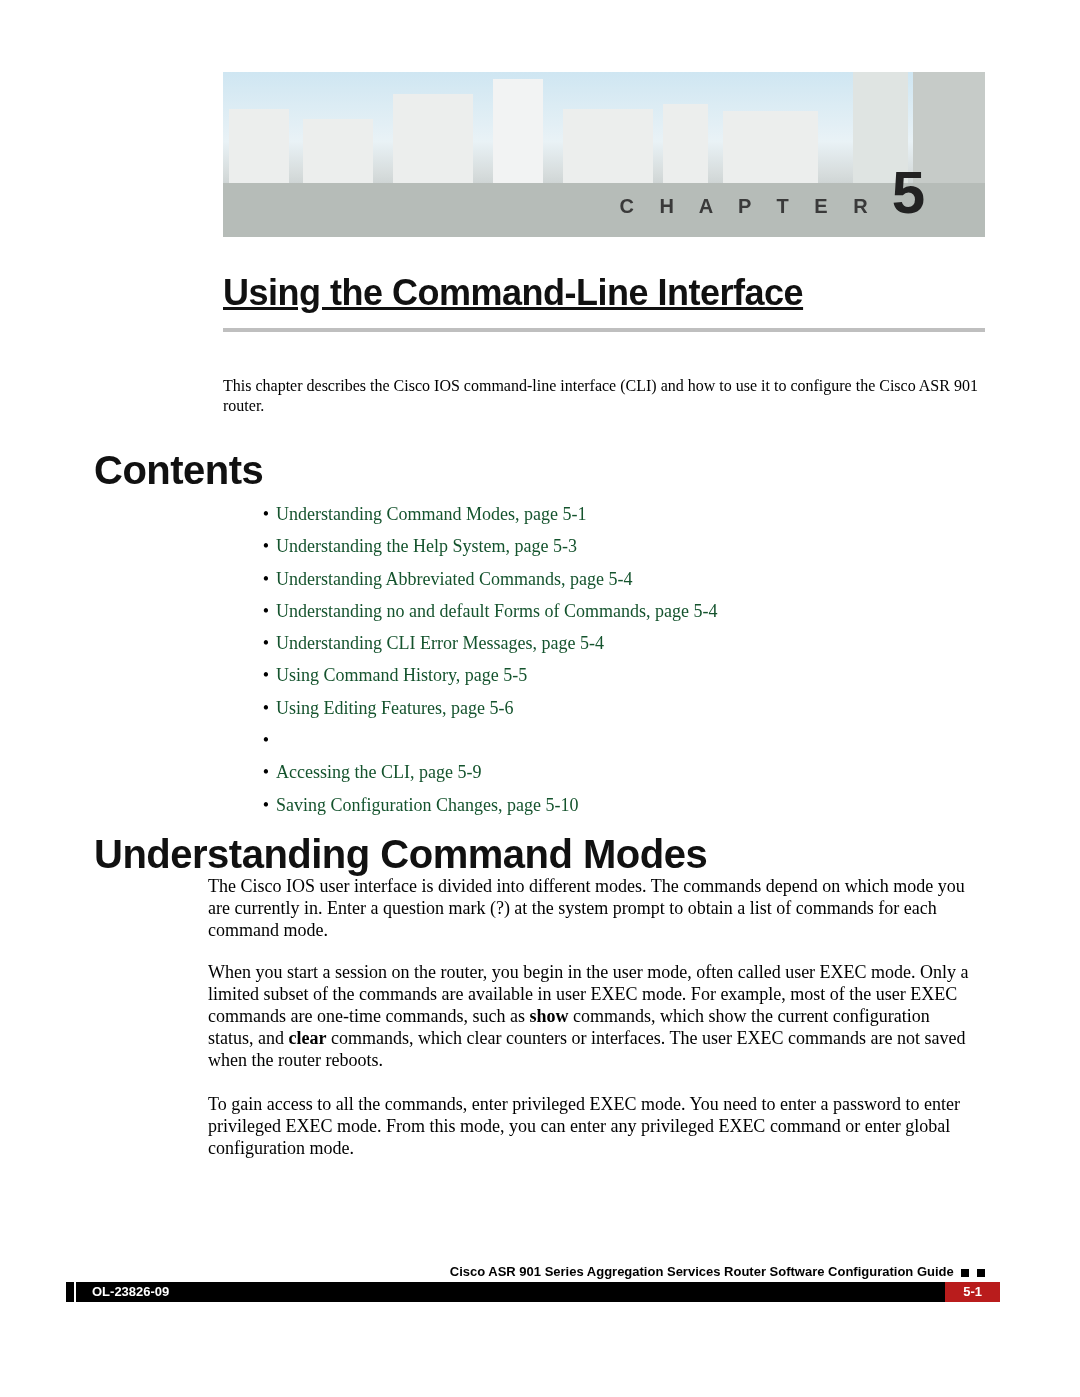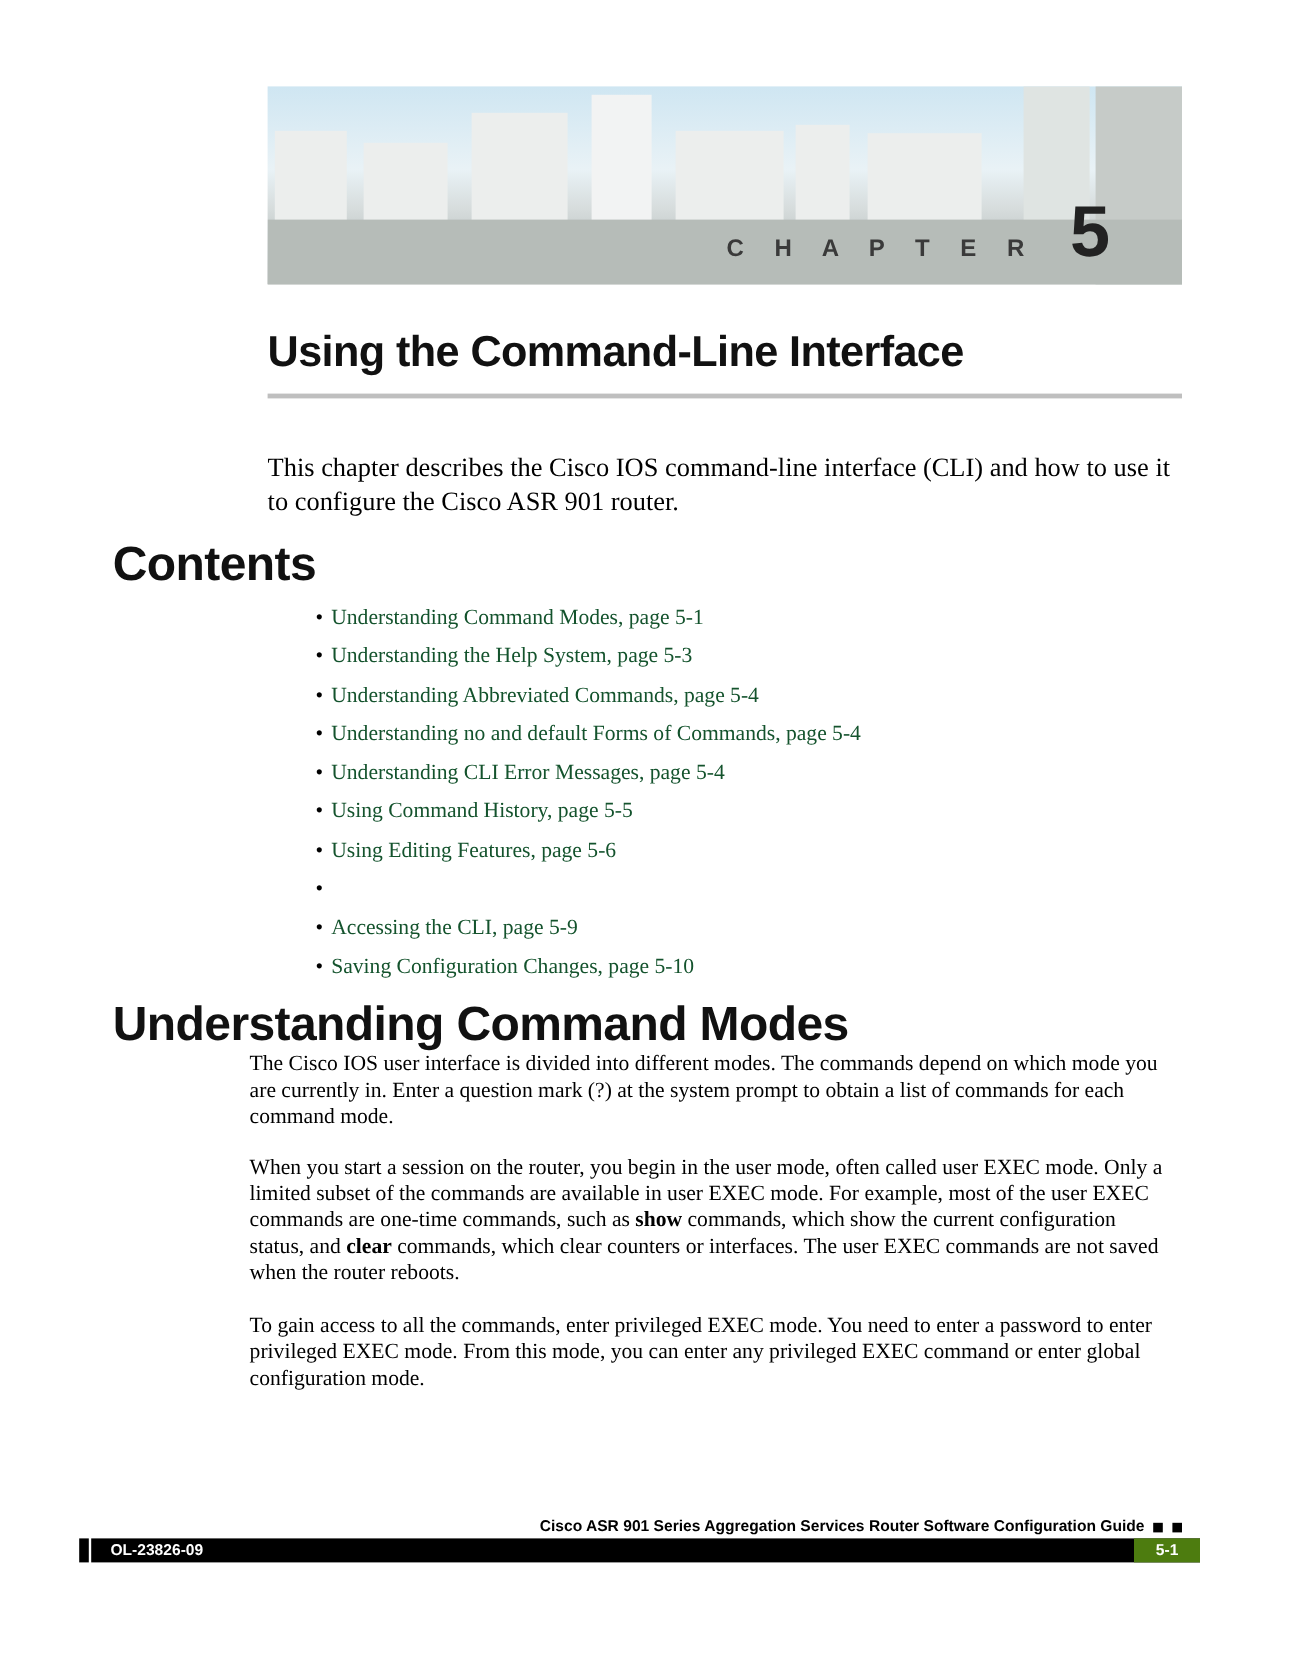--- a/index.html
+++ b/index.html
@@ -38,21 +38,21 @@
     position: absolute;
     right: 60px;
     bottom: 14px;
     font-family: Arial, Helvetica, sans-serif;
     font-weight: 700;
     letter-spacing: 10px;
     color: #3a3a3a;
     font-size: 20px;
     display: flex;
     align-items: baseline;
-    gap: 28px;
+    gap: 14px;
   }
   .chapter-num {
     font-size: 60px;
     letter-spacing: 0;
     line-height: 1;
     font-weight: 800;
     color: #222;
   }
   .title-area {
     position: absolute;
@@ -60,32 +60,33 @@
     top: 272px;
     width: 762px;
   }
   h1.doc-title {
     font-family: Arial, Helvetica, sans-serif;
     font-weight: 700;
     font-size: 36px;
     color: #111;
     letter-spacing: -0.5px;
     padding-bottom: 10px;
+    text-decoration: underline;
   }
   .title-rule {
     height: 4px;
     background: #bfbfbf;
     margin-top: 4px;
   }
   .intro {
     position: absolute;
     left: 223px;
     top: 376px;
     width: 762px;
-    font-size: 22px;
+    font-size: 16px;
     line-height: 1.25;
   }
   h2.section {
     font-family: Arial, Helvetica, sans-serif;
     font-weight: 700;
     font-size: 40px;
     color: #111;
     letter-spacing: -0.5px;
   }
   .contents-h {
@@ -148,21 +149,21 @@
     height: 20px;
     background: #000;
     color: #fff;
     font-family: Arial, Helvetica, sans-serif;
     font-weight: 700;
     font-size: 13px;
   }
   .footer-bar .doc-id { position:absolute; left:16px; top:2px; }
   .footer-bar .pagenum {
     position:absolute; right:0; top:0; height:20px;
-    background:#4d7c0f; color:#fff; padding: 2px 18px 0 18px;
+    background:#b91c1c; color:#fff; padding: 2px 18px 0 18px;
   }
   .footer-left-tick {
     position:absolute; left:66px; top:1282px; width:8px; height:20px; background:#000;
   }
 </style>
 </head>
 <body>
 
 <div class="banner">
   <div class="bldg b1"></div>

